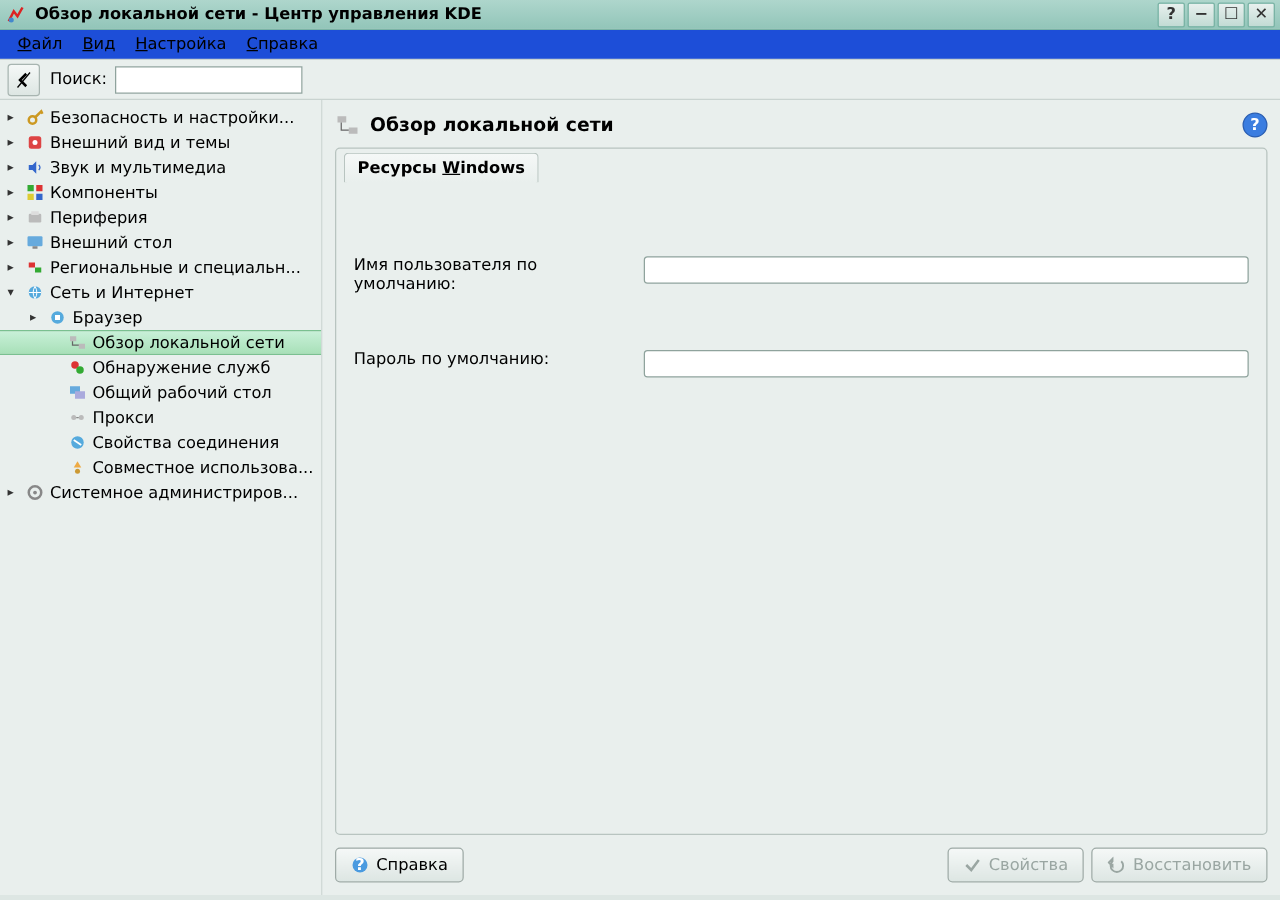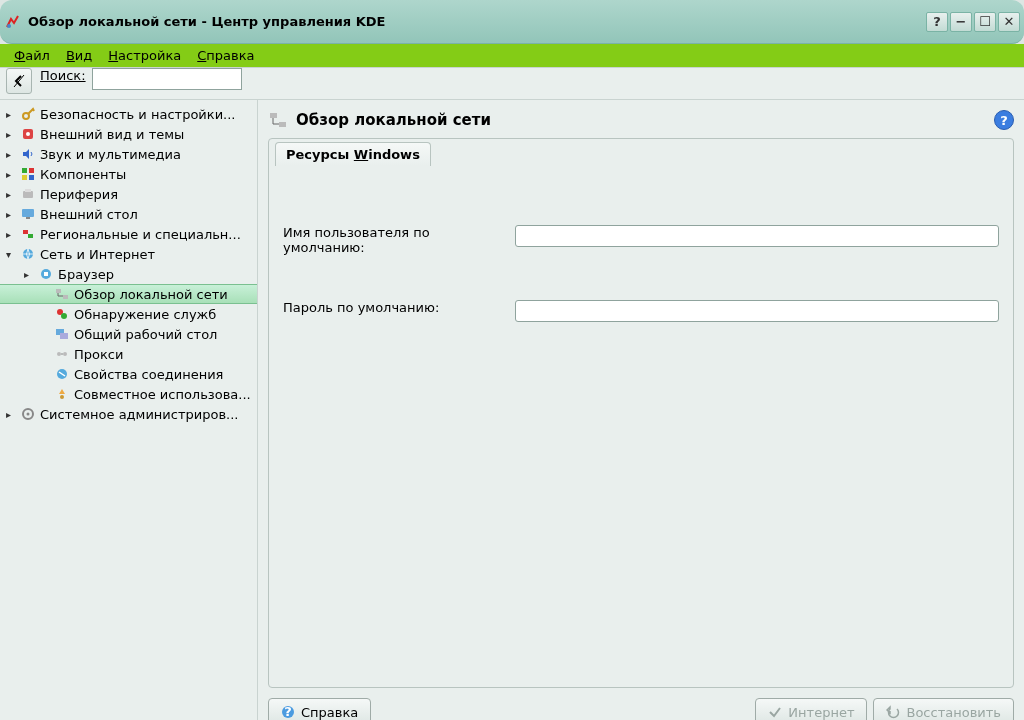--- a/index.html
+++ b/index.html
@@ -1,30 +1,30 @@
 <!DOCTYPE html>
 <html><head>
 <meta charset="utf-8">
 <style>
 * { box-sizing: border-box; margin: 0; padding: 0; font-family: "DejaVu Sans", Arial, sans-serif; font-size: 13px; }
 body { width: 1024px; height: 720px; background: #dde6e3; overflow: hidden; }
 
 
-.titlebar { height: 44px; background: linear-gradient(to bottom, #aed6cc, #92c5b9); display: flex; align-items: center; padding: 0 4px; border-bottom: 1px solid #7ab3a5; border-radius: 12px; }
+.titlebar { height: 24px; background: linear-gradient(to bottom, #aed6cc, #92c5b9); display: flex; align-items: center; padding: 0 4px; border-bottom: 1px solid #7ab3a5; }
 .titlebar-icon { width: 18px; height: 18px; margin-right: 6px; }
 .titlebar-title { flex: 1; font-weight: bold; color: #000; }
 .titlebar-btn { width: 22px; height: 20px; margin-left: 2px; background: linear-gradient(to bottom, #e8f0ee, #c2dbd4); border: 1px solid #7ab3a5; display: flex; align-items: center; justify-content: center; cursor: pointer; font-weight: bold; color: #333; border-radius: 2px; }
 
 
-.menubar { height: 24px; background: #84cc16; display: flex; align-items: center; padding: 0 6px; border-bottom: 1px solid #c9d3d0; text-align: center; }
+.menubar { height: 24px; background: #1d4ed8; display: flex; align-items: center; padding: 0 6px; border-bottom: 1px solid #c9d3d0; text-align: center; }
 .menu-item { padding: 2px 8px; cursor: pointer; }
 .menu-item .ul { text-decoration: underline; }
 
 
-.toolbar { height: 32px; display: flex; padding: 0 6px; border-bottom: 1px solid #c9d3d0; background: #e9efed; text-decoration: underline; }
+.toolbar { height: 32px; display: flex; align-items: center; padding: 0 6px; border-bottom: 1px solid #c9d3d0; background: #e9efed; }
 .tool-btn { width: 26px; height: 26px; border: 1px solid #a8b5b1; background: linear-gradient(to bottom, #f5f8f7, #dde6e3); border-radius: 3px; display:flex; align-items:center; justify-content:center; cursor:pointer; margin-right:8px; }
 .search-label { margin-right: 6px; }
 .search-input { width: 150px; height: 22px; border: 1px solid #8fa39d; background: #fff; padding: 2px 4px; outline:none; }
 
 
 .main { display: flex; height: calc(720px - 28px - 24px - 32px); }
 
 
 .tree { width: 258px; border-right: 1px solid #c9d3d0; background: #e9efed; overflow: hidden; padding: 4px 0; }
 .tree-item { display: flex; align-items: center; height: 20px; padding-left: 6px; cursor: pointer; white-space: nowrap; overflow: hidden; text-overflow: ellipsis; }
@@ -306,21 +306,21 @@
           </span>
         <span><span class="ul">С</span>правка</span>
       </div>
       <div class="btn-group-right">
         <div class="btn disabled">
           <span class="btn-icon">
               <svg width="14" height="14">
                 <path d="M2 7 L6 11 L12 3" stroke="#9aa6a2" stroke-width="2" fill="none"></path>
               </svg>
             </span>
-          <span>Интернет</span>
+          <span>Свойства</span>
         </div>
         <div class="btn disabled">
           <span class="btn-icon">
               <svg width="14" height="14">
                 <path d="M11 4 A5 5 0 1 1 4 4 L4 2 L1 5 L4 8 L4 6" stroke="#9aa6a2" stroke-width="1.5" fill="none"></path>
               </svg>
             </span>
           <span>Восстановить</span>
         </div>
       </div>

